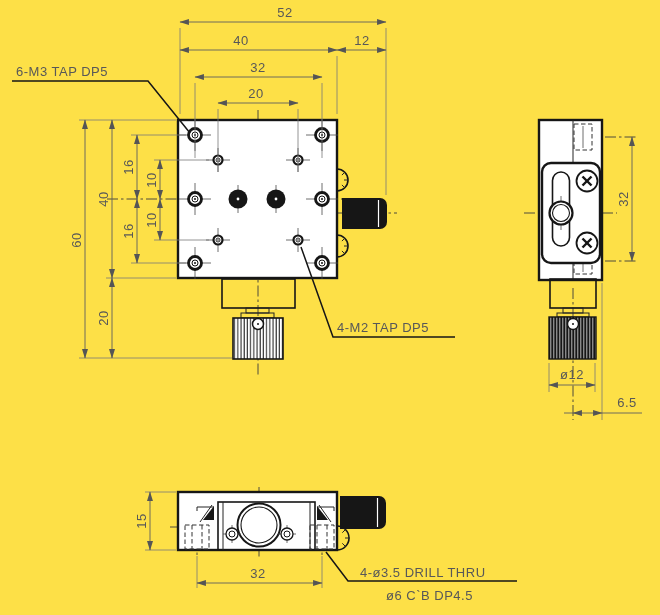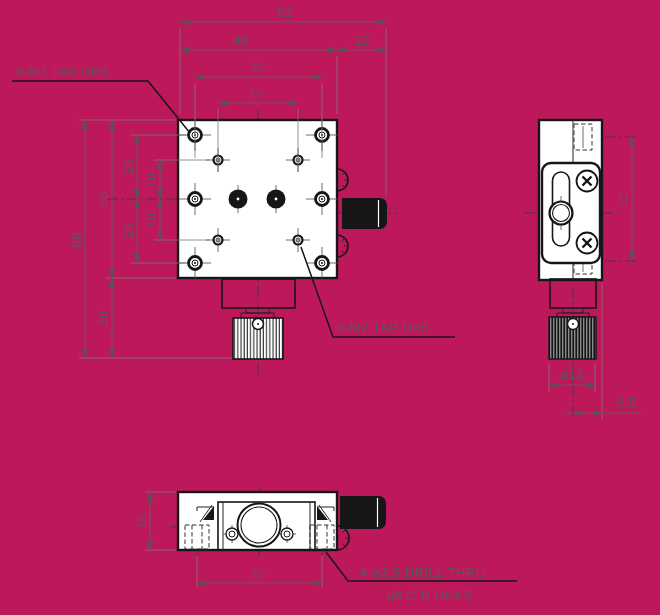--- a/index.html
+++ b/index.html
@@ -1,16 +1,16 @@
 <!DOCTYPE html>
 <html><head>
 <meta charset="utf-8">
 <style>
   html,body{margin:0;padding:0;background:#f5f5f5;}
-  .sheet{width:660px;height:615px;background:#be185d;position:relative;font-family:"Liberation Sans",sans-serif;}
+  .sheet{width:660px;height:615px;background:#fde047;position:relative;font-family:"Liberation Sans",sans-serif;}
   svg{display:block;}
   svg text{font-family:"Liberation Sans",sans-serif;font-size:13px;fill:#585858;letter-spacing:.5px;}
   .outline{fill:#ffffff;stroke:#161616;stroke-width:2.4;}
   .med{fill:none;stroke:#161616;stroke-width:1.6;}
   .thin{fill:none;stroke:#242424;stroke-width:1;}
   .dim{fill:none;stroke:#5f5f5f;stroke-width:.9;}
   .ext{fill:none;stroke:#7a7a7a;stroke-width:.8;}
   .cl{fill:none;stroke:#3a3a3a;stroke-width:.9;stroke-dasharray:11 3 2.5 3;}
   .hid{fill:none;stroke:#333;stroke-width:1;stroke-dasharray:4.5 2.5;}
   .ch{fill:none;stroke:#4a4a4a;stroke-width:.8;}

